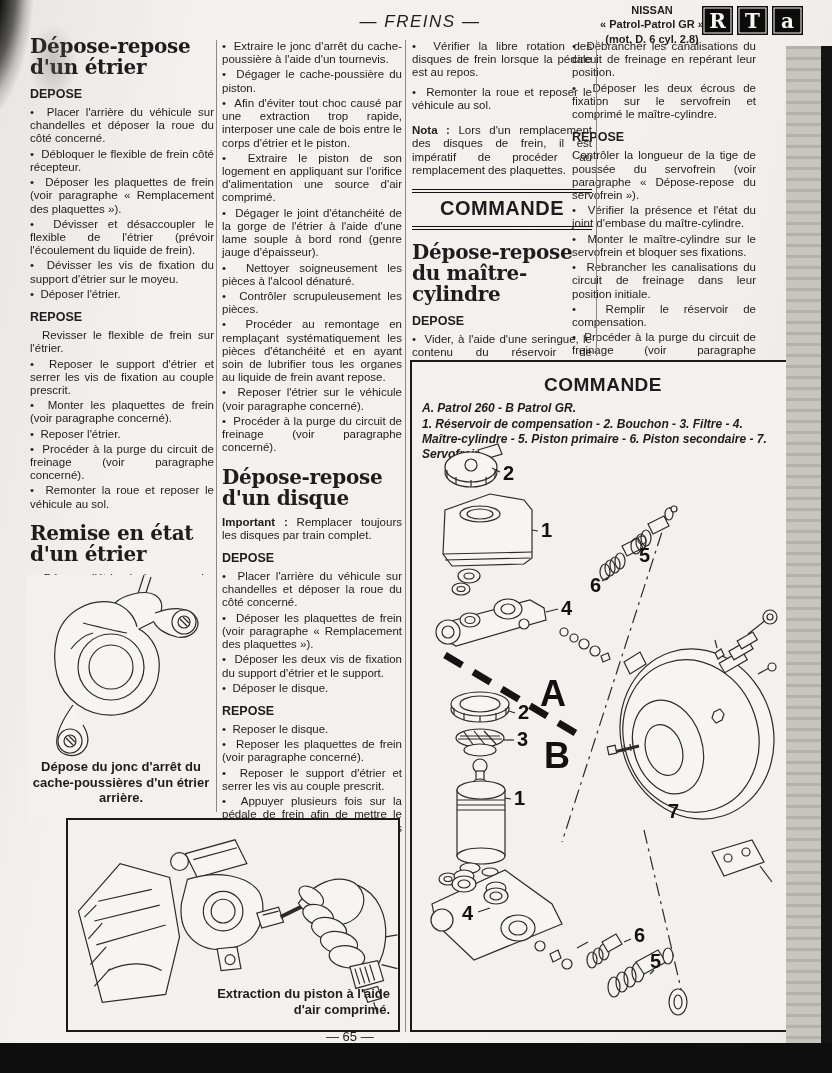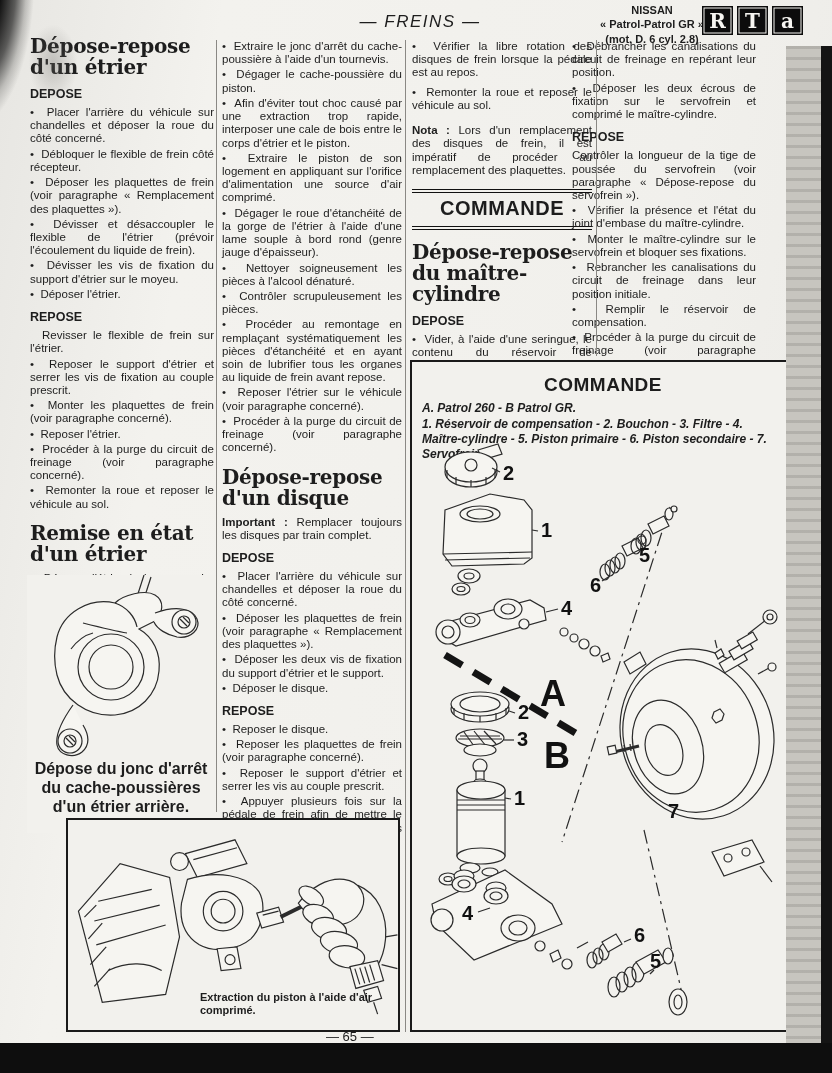--- a/index.html
+++ b/index.html
@@ -27,23 +27,23 @@
   .col p{margin:0 0 2px;font-size:11.5px;line-height:1.15;text-align:justify;}
   p.li::before{content:"\2022\00a0\00a0";}
   p.indent{text-indent:12px;}
   .h-serif{font-family:"DejaVu Serif",serif;font-weight:700;font-size:20px;line-height:1.05;letter-spacing:-.3px;margin:12px 0 7px;}
   .h-serif.first{margin-top:0;}
   .h-sub{font-size:12.5px;font-weight:700;margin:9px 0 5px;}
   .banner{border-top:1px solid #111;border-bottom:1px solid #111;padding:2px 0;margin:12px 0 10px;}
   .banner-inner{border-top:1px solid #111;border-bottom:1px solid #111;text-align:center;font-weight:700;font-size:20px;letter-spacing:.5px;padding:4px 0 6px;}
   
   .fig{position:absolute;z-index:5;background:#f2f1ed;}
-  .fig-cap{font-weight:700;font-size:16px;text-align:center;line-height:1.2;margin-top:2px;}
+  .fig-cap{font-weight:700;font-size:13px;text-align:center;line-height:1.2;margin-top:2px;}
   .fig2-frame{border:2px solid #1a1a1a;}
-  .fig2-cap{position:absolute;right:8px;bottom:12px;width:190px;text-align:left;font-weight:700;font-size:11px;line-height:1.25;}
+  .fig2-cap{position:absolute;right:8px;bottom:12px;width:190px;text-align:right;font-weight:700;font-size:13px;line-height:1.25;}
   
   .diagram{position:absolute;left:410px;top:360px;width:386px;height:672px;border:2px solid #1a1a1a;background:#f2f1ed;z-index:5;box-sizing:border-box;}
   .diag-title{font-weight:700;font-size:19px;text-align:center;margin-top:12px;letter-spacing:.5px;}
   .diag-cap{font-style:italic;font-weight:700;font-size:12px;text-align:left;margin:5px 10px 0;line-height:1.25;}
   .diag-svg{position:absolute;left:0;top:0;width:382px;height:668px;}
   svg{display:block;}
   .ln{stroke:#2b2b2b;stroke-width:1.2;fill:none;}
   .fl{stroke:#2b2b2b;stroke-width:1.2;fill:#f6f5f1;}
   .num{font-family:"Liberation Sans",sans-serif;font-weight:700;font-size:20px;fill:#111;}
   .big{font-size:36px;}
@@ -123,21 +123,21 @@
       </g>
     </svg>
     <p class="fig-cap">Dépose du jonc d'arrêt du cache-poussières d'un étrier arrière.</p>
   </div>
 
   <div class="col" style="left:222px;top:40px;width:180px">
     <p class="li">Extraire le jonc d'arrêt du cache-poussière à l'aide d'un tournevis.</p>
     <p class="li">Dégager le cache-poussière du piston.</p>
     <p class="li">Afin d'éviter tout choc causé par une extraction trop rapide, interposer une cale de bois entre le corps d'étrier et le piston.</p>
     <p class="li">Extraire le piston de son logement en appliquant sur l'orifice d'alimentation une source d'air comprimé.</p>
-    <p class="li">Dégager le roue d'étanchéité de la gorge de l'étrier à l'aide d'une lame souple à bord rond (genre jauge d'épaisseur).</p>
+    <p class="li">Dégager le joint d'étanchéité de la gorge de l'étrier à l'aide d'une lame souple à bord rond (genre jauge d'épaisseur).</p>
     <p class="li">Nettoyer soigneusement les pièces à l'alcool dénaturé.</p>
     <p class="li">Contrôler scrupuleusement les pièces.</p>
     <p class="li">Procéder au remontage en remplaçant systématiquement les pièces d'étanchéité et en ayant soin de lubrifier tous les organes au liquide de frein avant repose.</p>
     <p class="li">Reposer l'étrier sur le véhicule (voir paragraphe concerné).</p>
     <p class="li">Procéder à la purge du circuit de freinage (voir paragraphe concerné).</p>
     <div class="h-serif">Dépose-repose d'un disque</div>
     <p><b>Important :</b><span> Remplacer toujours les disques par train complet.</span></p>
     <div class="h-sub">DEPOSE</div>
     <p class="li">Placer l'arrière du véhicule sur chandelles et déposer la roue du côté concerné.</p>
     <p class="li">Déposer les plaquettes de frein (voir paragraphe « Remplacement des plaquettes »).</p>

